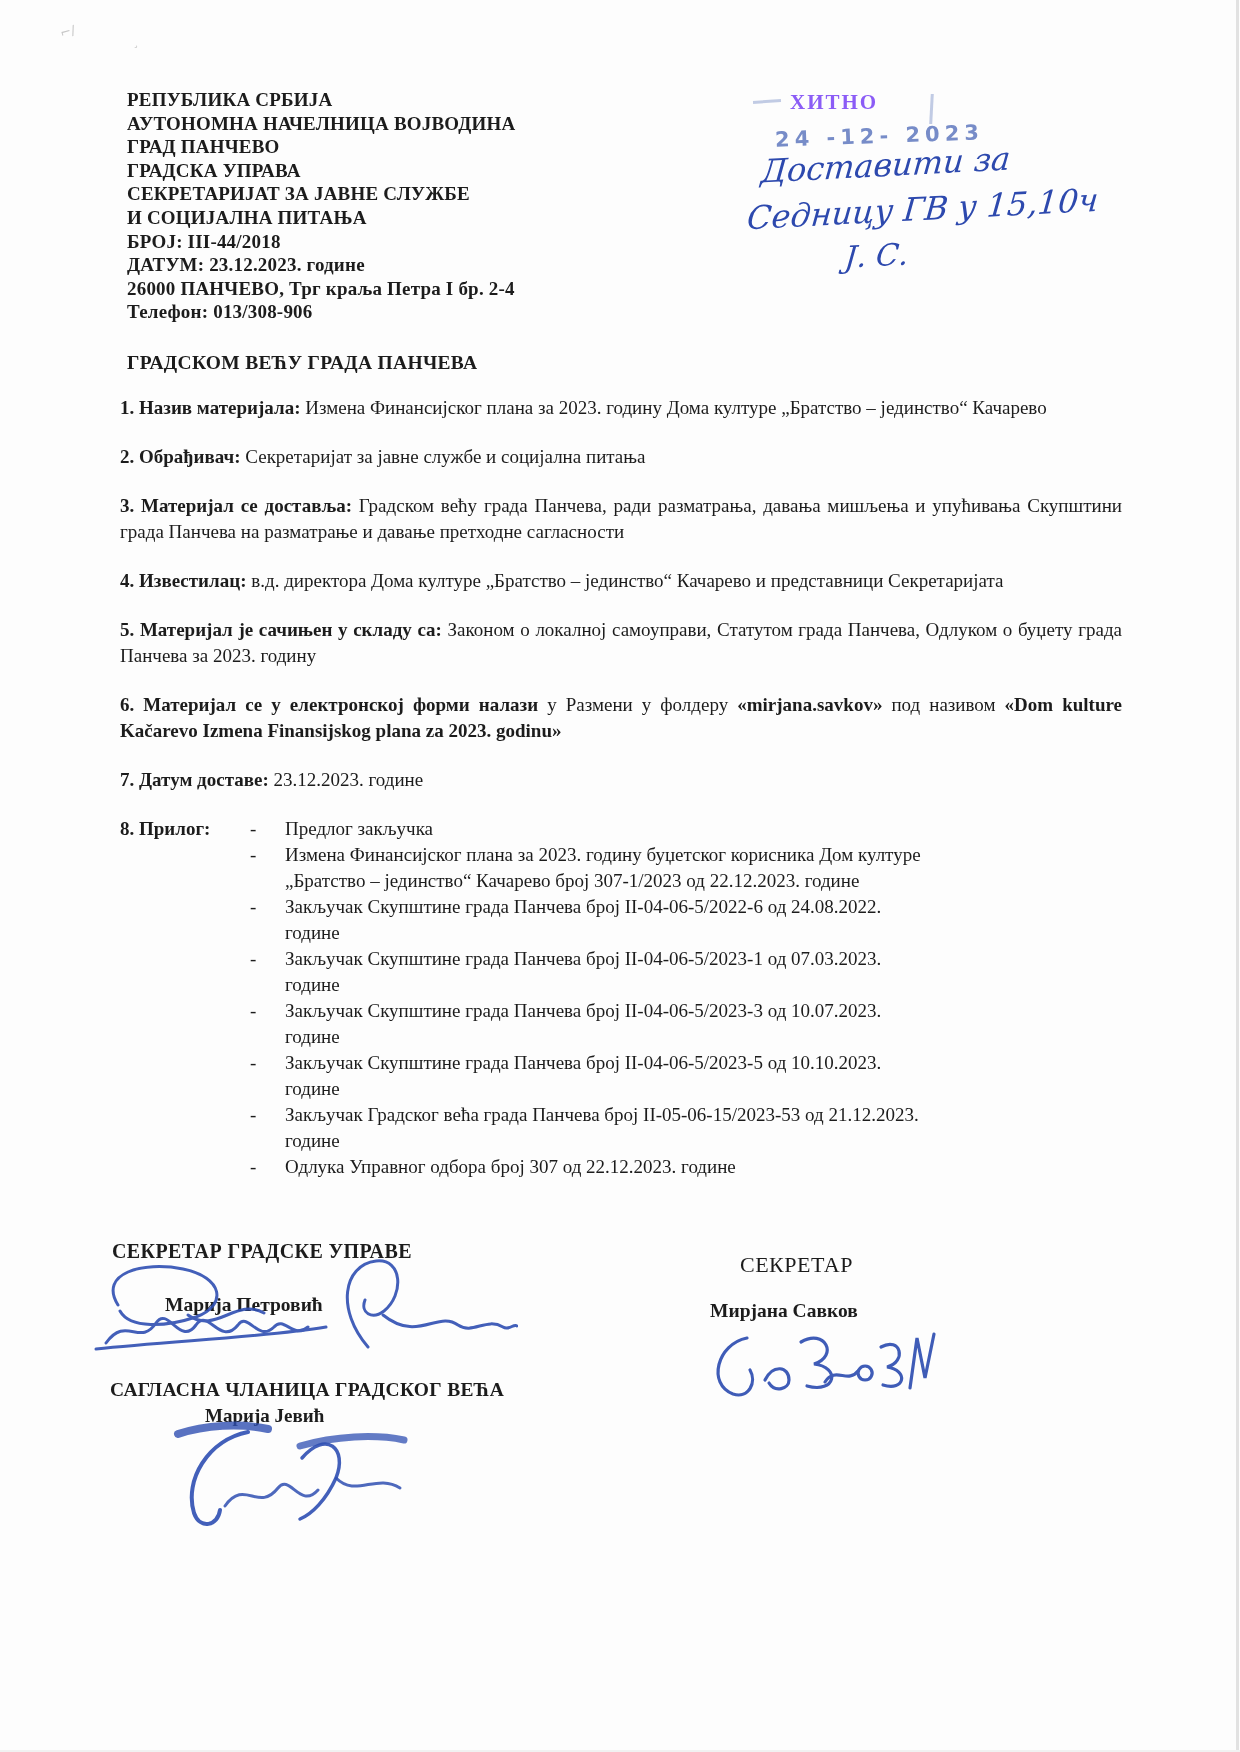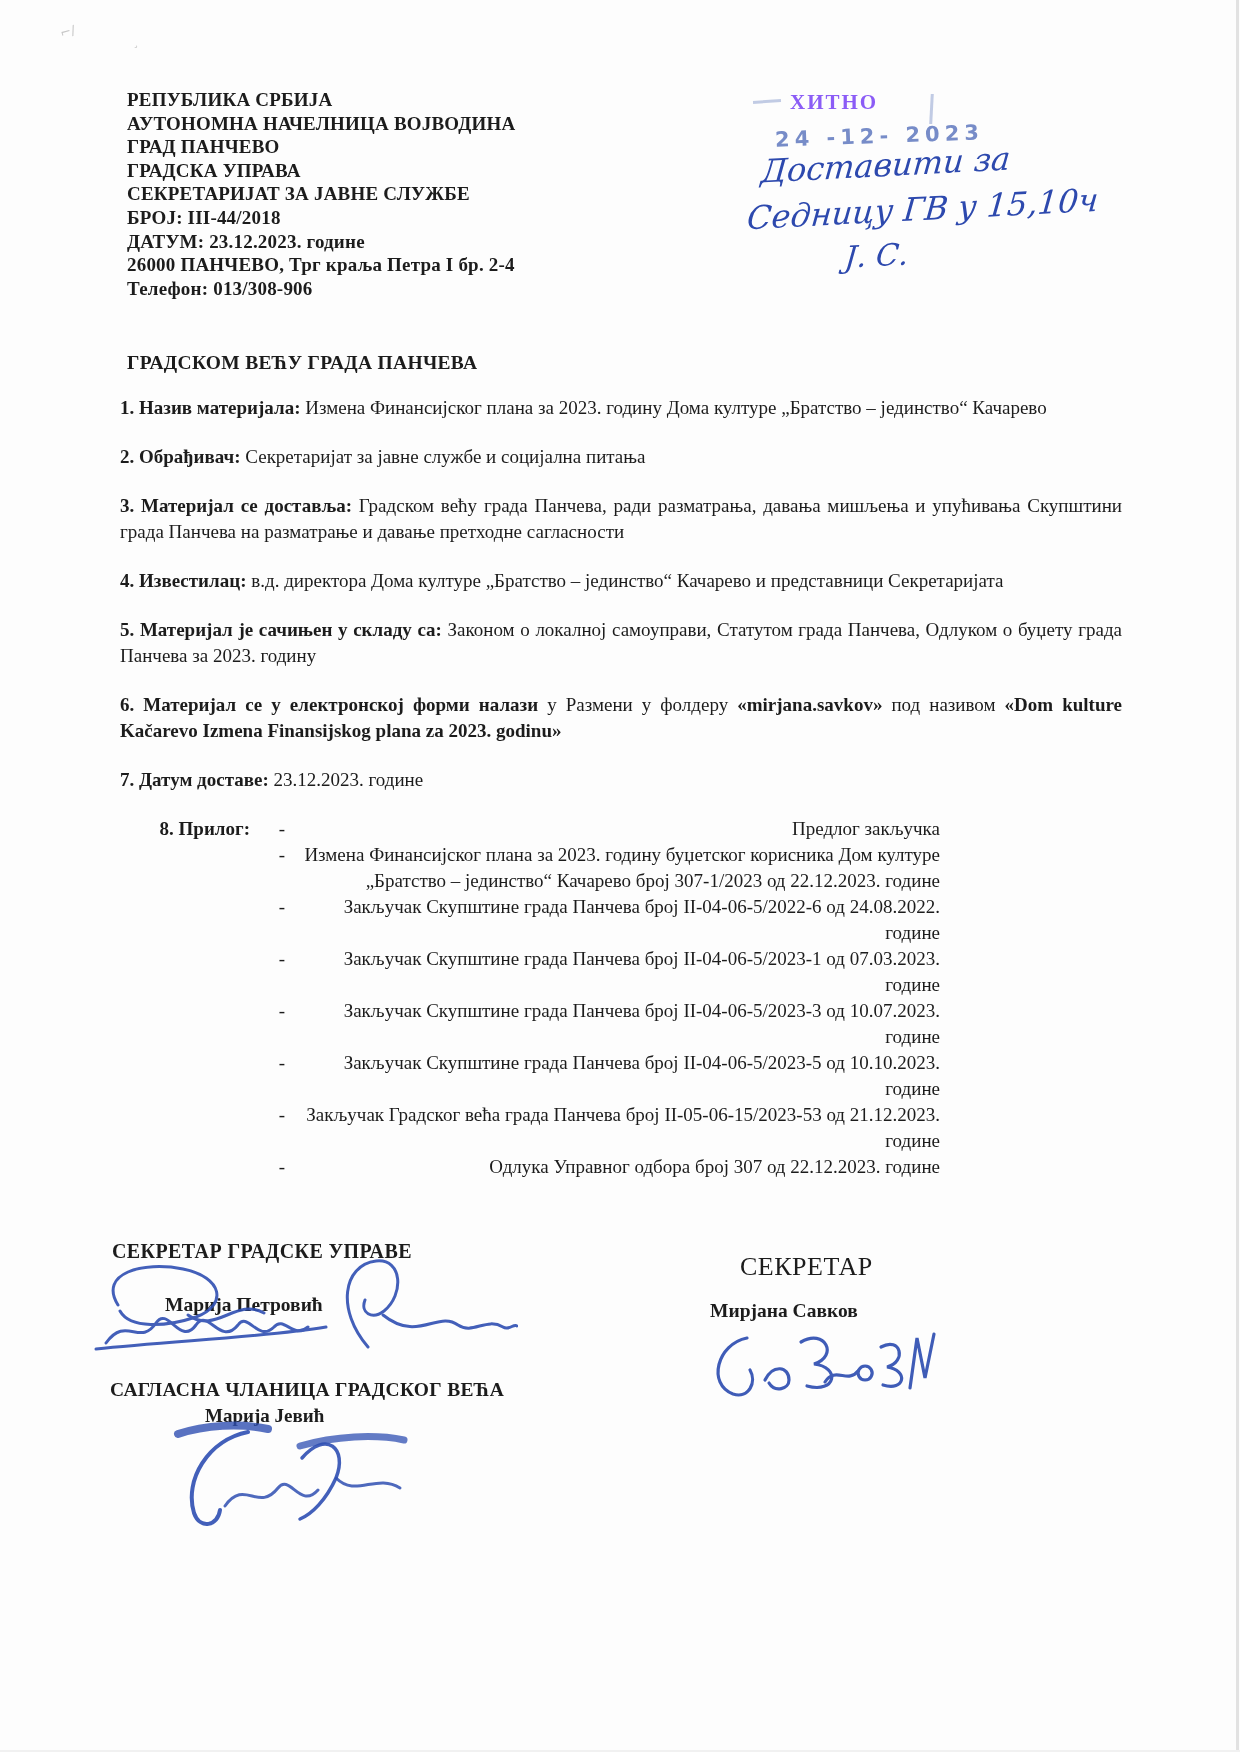--- a/index.html
+++ b/index.html
@@ -40,31 +40,31 @@
   .hand.l1{left:16px;top:58px;font-size:32px;}
   .hand.l2{left:2px;top:102px;font-size:32px;}
   .hand.l3{left:100px;top:150px;font-size:30px;}
 
   .addressee{position:absolute;left:127px;top:352px;font-weight:bold;font-size:19.5px;letter-spacing:.3px;}
 
   .content{position:absolute;left:120px;top:395px;width:1002px;font-size:19px;line-height:26px;}
   .item{margin-bottom:23px;text-align:justify;}
   .item.hanging{padding-left:28px;text-indent:-28px;}
   .b{font-weight:bold;}
-  .item.prilog{display:flex;text-align:right;margin-bottom:0;}
+  .item.prilog{display:flex;text-align:left;margin-bottom:0;}
   .prilog-label{width:130px;flex:none;}
   .att-list{flex:1;}
   .att{display:flex;}
   .dash{width:35px;flex:none;}
   .att-text{width:655px;}
 
   
   .sig-title-left{position:absolute;left:112px;top:1240px;font-weight:bold;font-size:20px;letter-spacing:.4px;}
   .sig-name-left{position:absolute;left:165px;top:1294px;font-weight:bold;font-size:19.5px;}
-  .sig-title-right{position:absolute;left:740px;top:1252px;font-size:26px;letter-spacing:.5px;}
+  .sig-title-right{position:absolute;left:740px;top:1252px;font-size:22px;letter-spacing:.5px;}
   .sig-name-right{position:absolute;left:710px;top:1300px;font-weight:bold;font-size:19.5px;}
   .sig-title-agree{position:absolute;left:110px;top:1379px;font-weight:bold;font-size:19.5px;letter-spacing:.3px;}
   .sig-name-agree{position:absolute;left:205px;top:1405px;font-weight:bold;font-size:19px;}
   .sig-svg{position:absolute;}
   .svg-petrovic{left:88px;top:1255px;}
   .svg-savkov{left:695px;top:1322px;}
   .svg-jevic{left:150px;top:1418px;}
 </style>
 </head>
 <body>
@@ -73,20 +73,21 @@
 
   <div class="pencil m1">⌐/</div>
   <div class="pencil m2">¸</div>
 
   <div class="header-block">
       <div class="hline">РЕПУБЛИКА СРБИЈА</div>
       <div class="hline">АУТОНОМНА НАЧЕЛНИЦА ВОЈВОДИНА</div>
       <div class="hline">ГРАД ПАНЧЕВО</div>
       <div class="hline">ГРАДСКА  УПРАВА</div>
       <div class="hline">СЕКРЕТАРИЈАТ ЗА ЈАВНЕ СЛУЖБЕ</div>
+      <div class="hline">И СОЦИЈАЛНА ПИТАЊА</div>
       <div class="hline">БРОЈ: III-44/2018</div>
       <div class="hline">ДАТУМ: 23.12.2023. године</div>
       <div class="hline">26000 ПАНЧЕВО, Трг краља Петра I бр. 2-4</div>
       <div class="hline">Телефон: 013/308-906</div>
     </div>
 
   <div class="stamp-area">
     <div class="stamp-tick t1"></div>
     <div class="stamp-tick t2"></div>
     <div class="urgent">ХИТНО</div>

